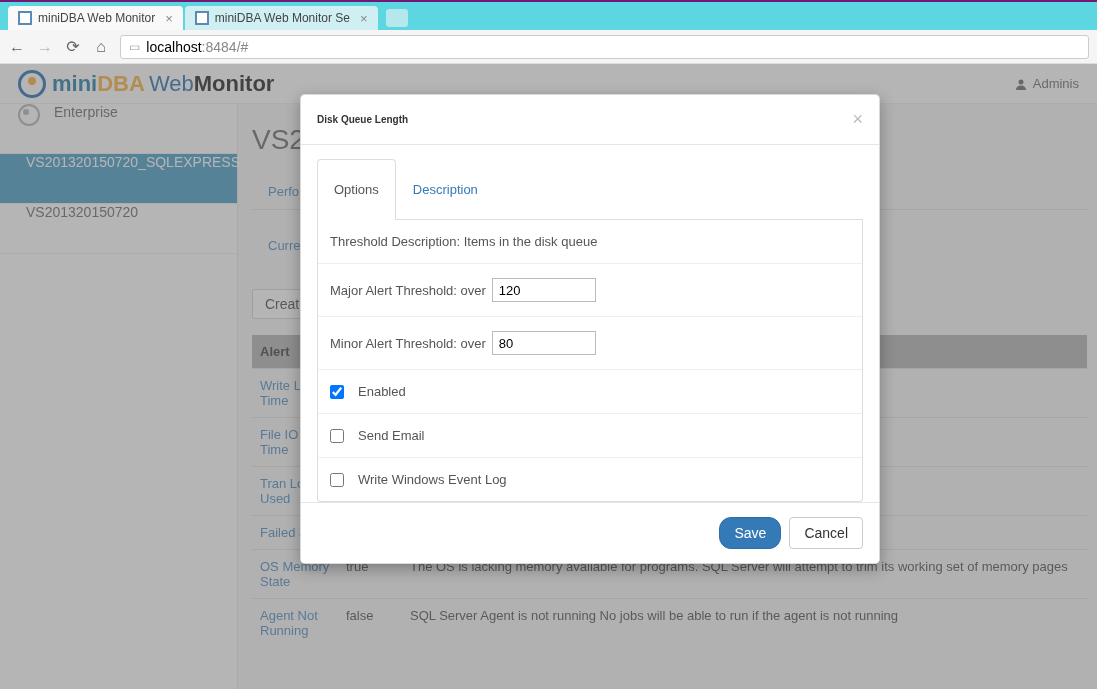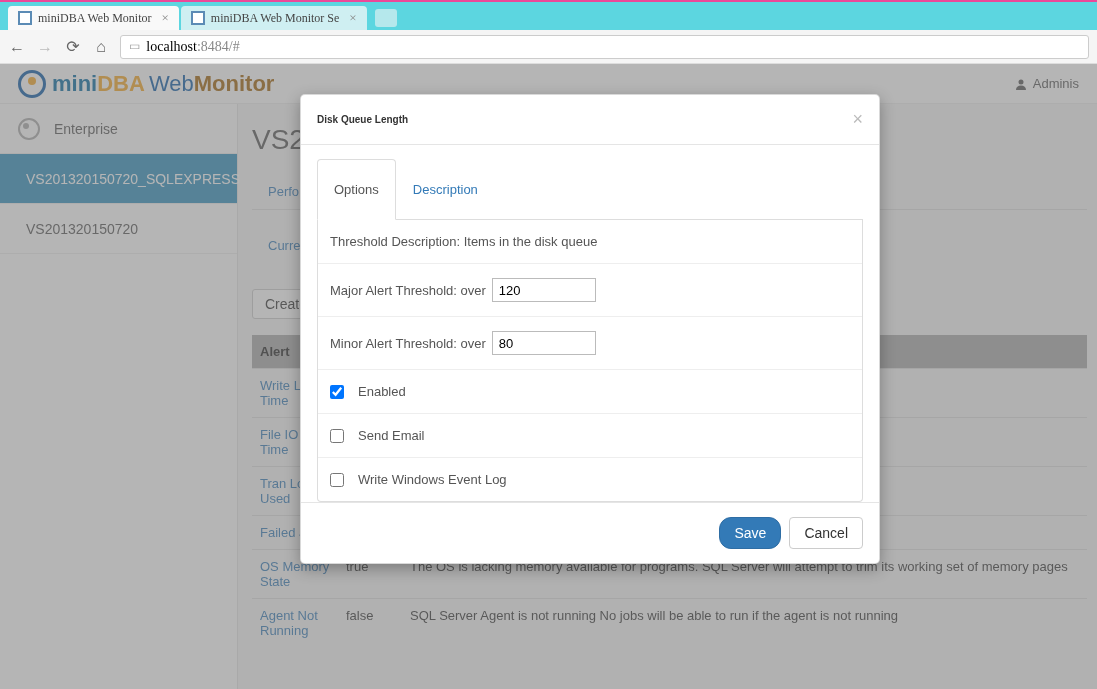--- a/index.html
+++ b/index.html
@@ -6,21 +6,21 @@
 body {
   font-family: "Segoe UI", Arial, sans-serif;
   font-size: 13px;
   color: #333;
   background: #fff;
   width: 1097px;
   height: 689px;
   overflow: hidden;
   position: relative;
 }
-.window-frame { border-top: 2px solid #ec4899; font-family: Liberation Serif, serif; }
+.window-frame { border-top: 2px solid #701a75; }
 .tab-strip {
   height: 28px;
   background: #5cd6e0;
   display: flex;
   align-items: flex-end;
   padding-left: 8px;
   gap: 0;
 }
 .tab {
   height: 24px;
@@ -76,28 +76,28 @@
 .logo { display: flex; align-items: center; }
 .logo-circle {
   width: 28px; height: 28px; border: 3px solid #0b5aa6; border-radius: 50%;
   display: flex; align-items: center; justify-content: center; margin-right: 6px;
 }
 .logo-circle .head { width: 8px; height: 8px; background: #f5a623; border-radius: 50%; position: relative; top: -3px; }
 .logo-text { font-size: 22px; font-weight: 300; }
 .logo-text .mini { color: #0369a1; font-weight: bold; }
 .logo-text .dba { color: #f5a623; font-weight: bold; }
 .logo-text .web { color: #0b5aa6; font-weight: 300; margin-left: 4px; }
-.logo-text .mon { color: #a16207; font-weight: bold; }
+.logo-text .mon { color: #000000; font-weight: bold; }
 .header-spacer { flex: 1; }
 .user-link { color: #555; font-size: 13px; display: flex; align-items: center; gap: 6px; }
 
 .app-body { display: flex; height: calc(100% - 104px); background: #f7f7f7; }
 .sidebar { width: 238px; background: #fff; border-right: 1px solid #e5e5e5; }
 .side-row {
-  height: 50px; display: flex; align-items: center; padding: 0 18px;
+  height: 50px; display: flex; align-items: flex-start; padding: 0 18px;
   border-bottom: 1px solid #eee; color: #555; font-size: 14px;
 }
 .side-row .globe {
   width: 22px; height: 22px; border: 2px solid #aaa; border-radius: 50%;
   margin-right: 14px; position: relative;
 }
 .side-row .globe::before { content:""; position:absolute; left:3px; top:3px; width:6px; height:6px; background:#aaa; border-radius:50%; }
 .side-row.selected { background: #2d8fbd; color: #fff; }
 .side-sub { padding-left: 26px; }
 

